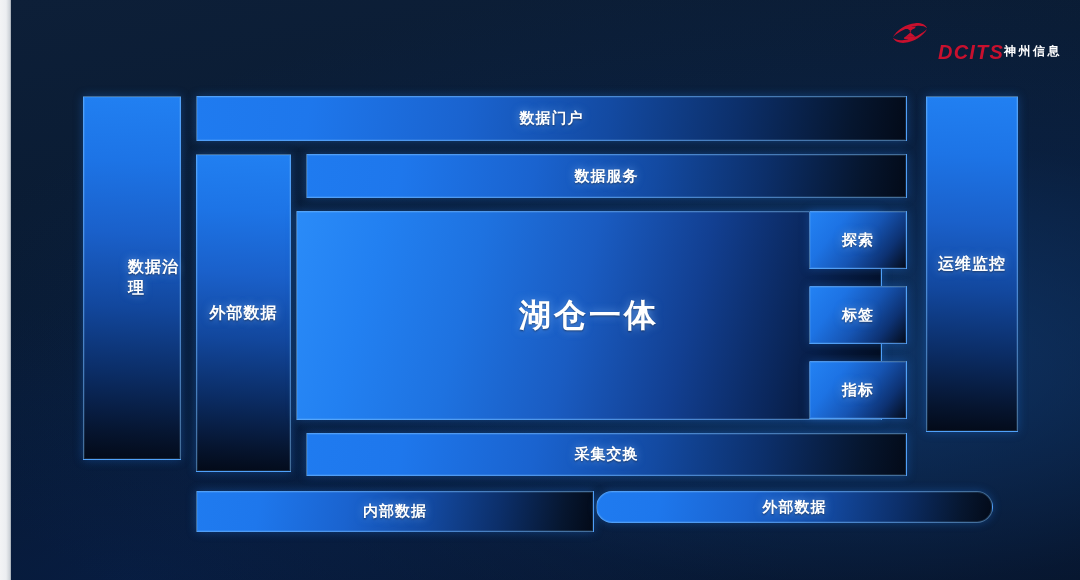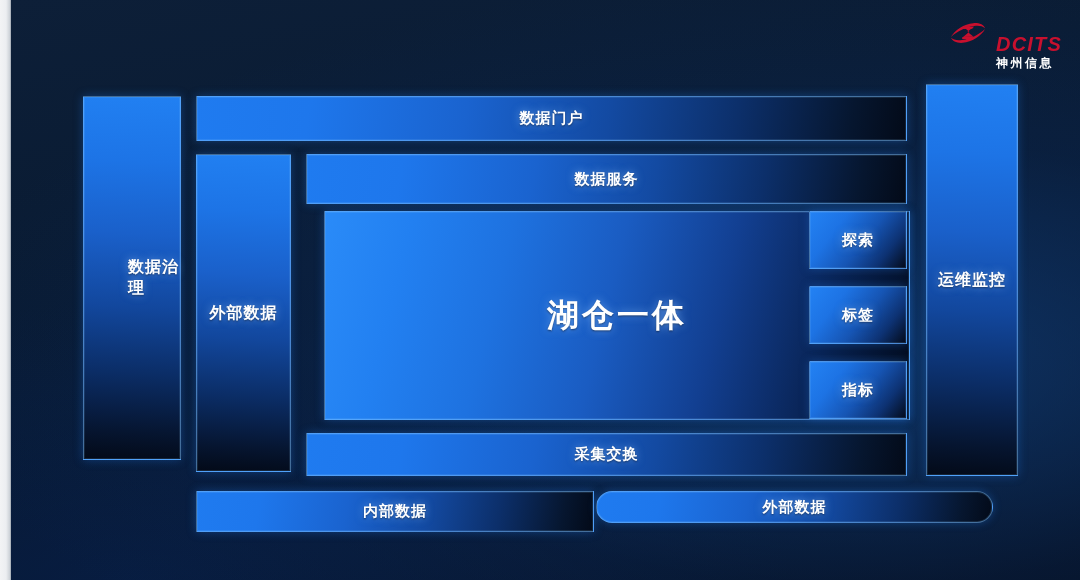--- a/index.html
+++ b/index.html
@@ -29,21 +29,21 @@
     position:absolute;left:54px;top:16px;
     font-size:29px;font-weight:bold;color:#ffffff;letter-spacing:1px;
     text-shadow:0 0 10px rgba(120,180,255,.45),0 1px 2px rgba(0,0,0,.55);
     white-space:nowrap;
   }
   .logo{
     position:absolute;right:18px;top:10px;
     display:flex;align-items:center;gap:7px;height:46px;
   }
   .logo-mark{width:42px;height:32px;flex:0 0 auto;}
-  .logo-txt{display:flex;flex-direction:column;line-height:1;margin-top:37px;}
+  .logo-txt{display:flex;line-height:1;margin-top:37px;}
   .logo-en{
     font-size:20px;font-weight:bold;font-style:italic;color:#c8102e;
     letter-spacing:1.2px;
   }
   .logo-cn{
     font-size:12px;font-weight:bold;color:#ffffff;letter-spacing:2.5px;
     margin-top:3px;
   }
 
   
@@ -112,33 +112,33 @@
   </div>
 
   <div class="box g-v vcap" style="left:83px;top:96px;width:98px;height:364px;padding-left:44px;">
     <span>数据治理</span>
   </div>
 
   <div class="box g-v vcap" style="left:196px;top:154px;width:95px;height:318px;">
     <span>外部数据</span>
   </div>
 
-  <div class="box g-v vcap" style="left:926px;top:84px;width:92px;height:392px;font-family:Liberation Mono, monospace;">
+  <div class="box g-v vcap" style="left:926px;top:96px;width:92px;height:336px;font-family:Liberation Mono, monospace;">
     <span>运维监控</span>
   </div>
 
   <div class="box g-h" style="left:196px;top:96px;width:711px;height:45px;">
     <span>数据门户</span>
   </div>
 
-  <div class="box g-h" style="left:306px;top:154px;width:601px;height:50px;">
+  <div class="box g-h" style="left:306px;top:154px;width:601px;height:44px;">
     <span>数据服务</span>
   </div>
 
-  <div class="box g-c center-label" style="left:324px;top:211px;width:586px;height:209px;justify-content:center;">
+  <div class="box g-c center-label" style="left:296px;top:211px;width:586px;height:209px;justify-content:center;">
     <span>湖仓一体</span>
   </div>
 
   <div class="box g-h" style="left:306px;top:433px;width:601px;height:43px;">
     <span>采集交换</span>
   </div>
 
   <div class="box g-d tile-label" style="left:809px;top:211px;width:98px;height:58px;text-align:right;">
     <span>探索</span>
   </div>

